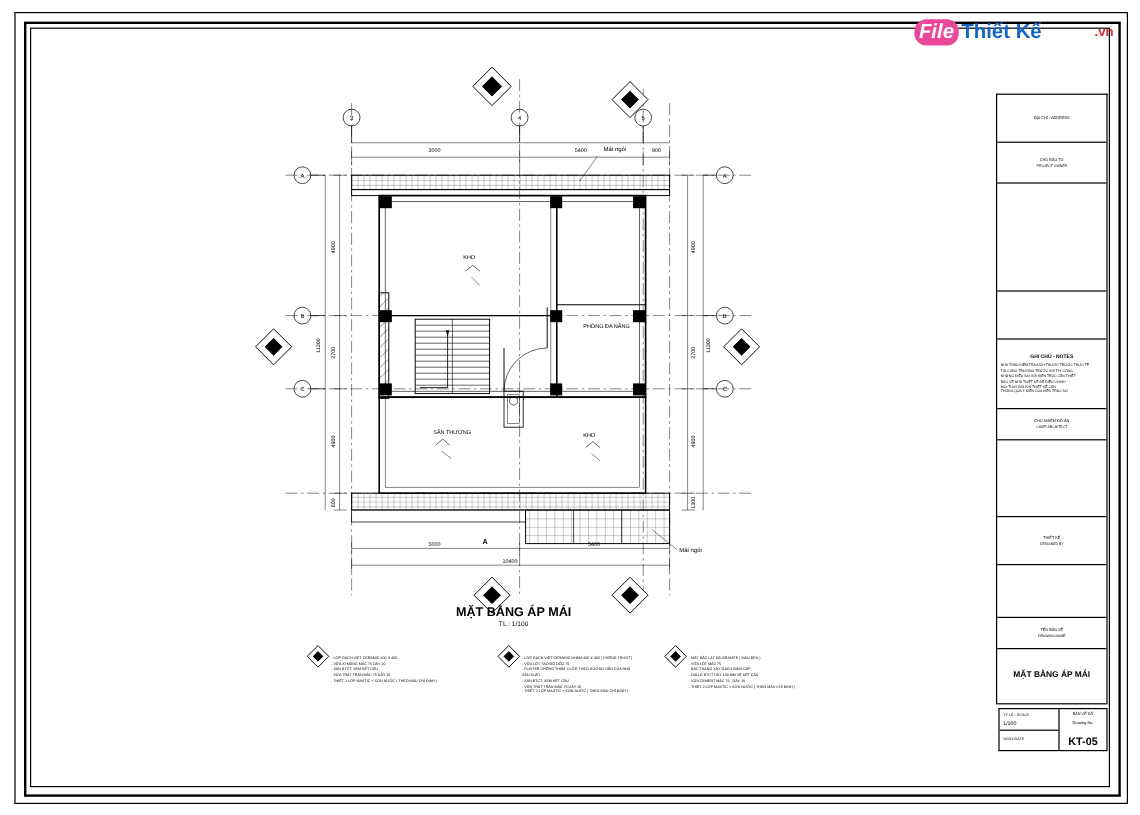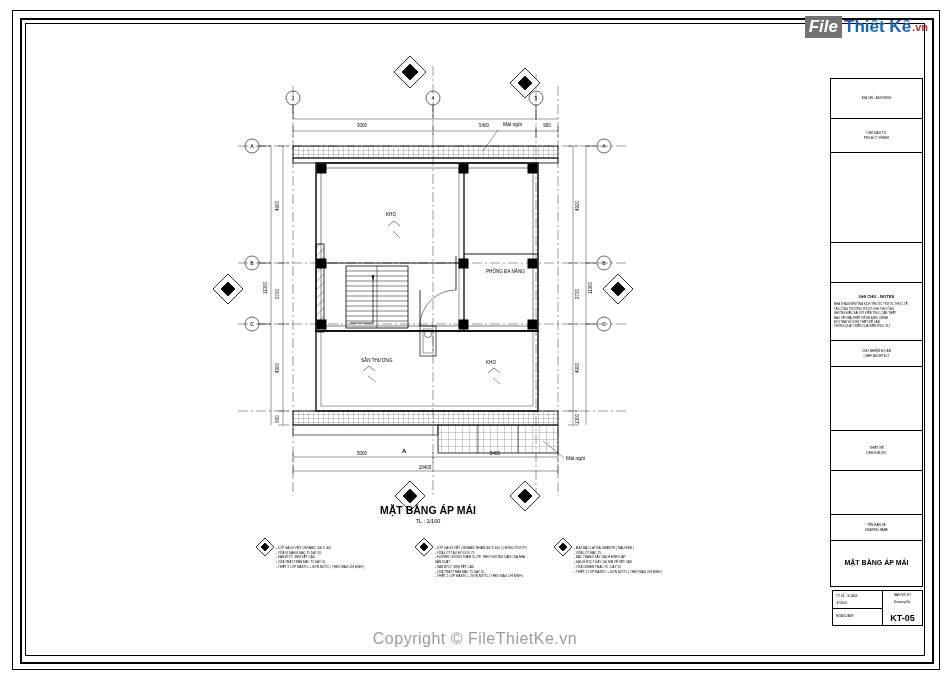--- a/index.html
+++ b/index.html
@@ -4,23 +4,23 @@
 <style>
   html,body{margin:0;padding:0;background:#ffffff;}
   body{width:950px;height:679px;overflow:hidden;font-family:"Liberation Sans",sans-serif;color:#000;}
   .sheet{position:relative;width:950px;height:679px;background:#fff;}
   .border-outer{position:absolute;left:12px;top:10px;width:926px;height:658px;border:1px solid #000;}
   .border-inner{position:absolute;left:20px;top:18px;width:910px;height:642px;border:2px solid #000;}
   .border-inner2{position:absolute;left:25px;top:23px;width:898px;height:631px;border:1px solid #000;}
 
   
   .logo{position:absolute;right:22px;top:16px;display:flex;align-items:center;font-weight:bold;font-size:17px;}
-  .logo .file{background:#737373;color:#fff;padding:1px 4px;border-radius:0;font-style:italic;}
+  .logo .file{background:#ec4899;color:#fff;padding:1px 4px;border-radius:10px;font-style:italic;}
   .logo .tk{color:#1565c0;margin-left:2px;}
-  .logo .vn{color:#d32f2f;font-size:11px;margin-left:1px;}
+  .logo .vn{color:#d32f2f;font-size:11px;margin-left:1px;padding-left:43px;}
 
   
   .titleblock{position:absolute;right:27px;top:78px;width:91px;border:1px solid #000;border-bottom:none;}
   .tb-row{border-bottom:1px solid #000;box-sizing:border-box;display:flex;flex-direction:column;align-items:center;justify-content:center;text-align:center;font-size:3.4px;line-height:1.45;padding:2px 2px;}
   .tb-row.t1{height:40px;}
   .tb-row.t2{height:34px;}
   .tb-row.t3{height:90px;}
   .tb-row.t4{height:40px;}
   .tb-row.notes{height:58px;align-items:flex-start;text-align:left;padding:3px 3px;}
   .tb-row.notes .nt{font-size:4.2px;font-weight:bold;align-self:center;margin-bottom:2px;}
@@ -387,14 +387,13 @@
         <span class="f-val"></span>
       </div>
     </div>
     <div class="rcol">
       <span class="hd">BẢN VẼ SỐ</span>
       <span class="hd">Drawing No.</span>
       <span class="no">KT-05</span>
     </div>
   </div>
 
-  <div class="wm">Copyright © FileThietKe.vn</div>
 </div>
 
 </body></html>

